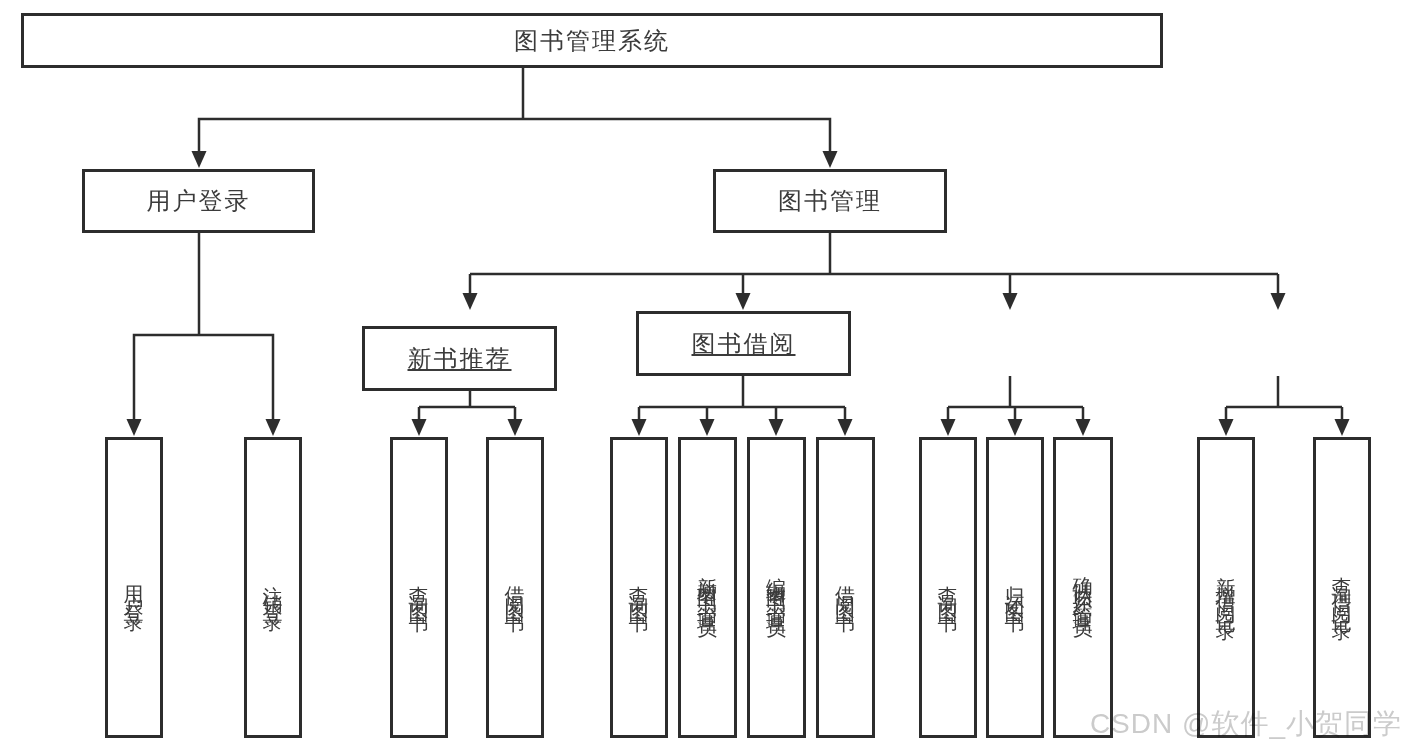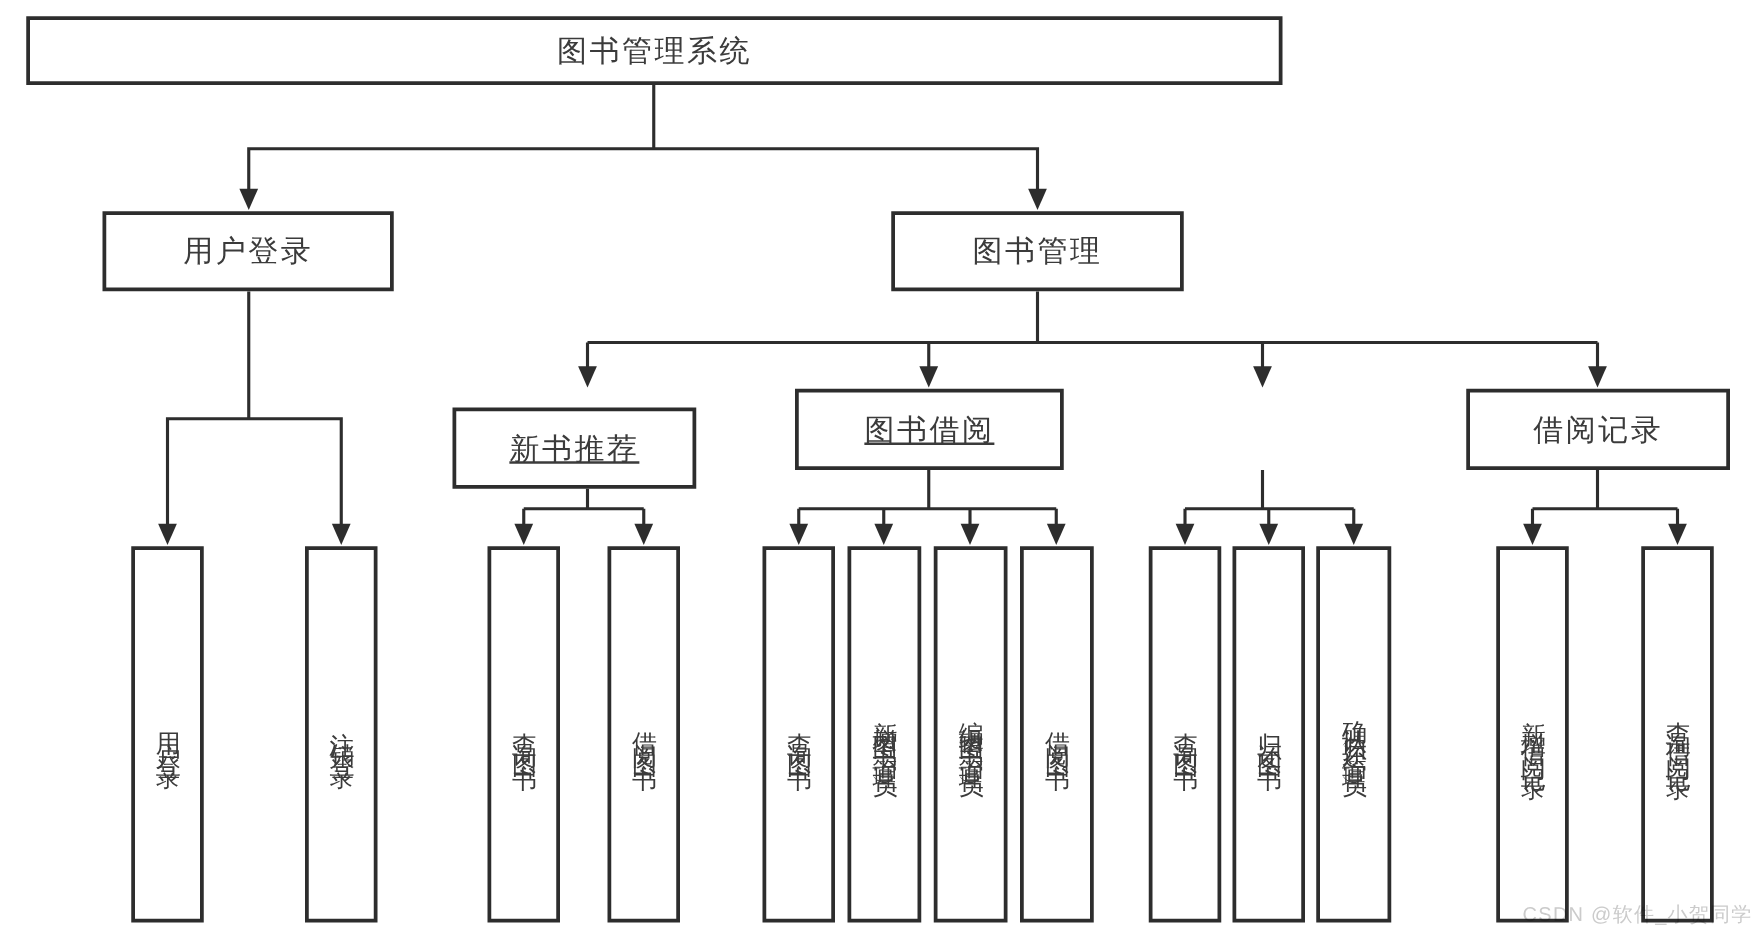--- a/index.html
+++ b/index.html
@@ -26,21 +26,21 @@
   .hlabel { font-size:24px; letter-spacing:2px; white-space:nowrap; }
   .vbox {
     writing-mode:vertical-rl;
     text-orientation:mixed;
     font-size:20px;
     letter-spacing:9px;
     line-height:1;
   }
   .vbox.tight { letter-spacing:6px; }
   
-  .n-root      { left:21px;  top:13px;  width:1005px; height:55px; }
+  .n-root      { left:21px;  top:13px;  width:1142px; height:55px; }
   .n-user      { left:82px;  top:169px; width:233px;  height:64px; }
   .n-book      { left:713px; top:169px; width:234px;  height:64px;text-align:center; }
   .g-new       { left:362px; top:326px; width:195px;  height:65px;text-decoration:underline; }
   .g-borrow    { left:636px; top:311px; width:215px;  height:65px;text-decoration:underline; }
   .g-current   { left:902px; top:311px; width:215px;  height:65px; }
   .g-record    { left:1173px;top:311px; width:211px;  height:65px; }
   .l-a1 { left:105px;  top:437px; width:58px; height:301px; }
   .l-a2 { left:244px;  top:437px; width:58px; height:301px; }
   .l-b1 { left:390px;  top:437px; width:58px; height:301px; }
   .l-b2 { left:486px;  top:437px; width:58px; height:301px; }
@@ -49,21 +49,21 @@
   .l-c3 { left:747px;  top:437px; width:59px; height:301px; }
   .l-c4 { left:816px;  top:437px; width:59px; height:301px; }
   .l-d1 { left:919px;  top:437px; width:58px; height:301px; }
   .l-d2 { left:986px;  top:437px; width:58px; height:301px; }
   .l-d3 { left:1053px; top:437px; width:60px; height:301px; }
   .l-e1 { left:1197px; top:437px; width:58px; height:301px; }
   .l-e2 { left:1313px; top:437px; width:58px; height:301px; }
   .watermark {
     position:absolute;
     right:3px; bottom:4px;
-    font-size:16px;
+    font-size:28px;
     letter-spacing:1px;
     color:#cbcbcb;
     mix-blend-mode:multiply;
     z-index:3;
     white-space:nowrap;
   }
 </style>
 </head>
 <body>
 
@@ -112,23 +112,20 @@
   <div class="box n-book hlabel">
     <span>图书管理</span>
   </div>
 
   <div class="box g-new hlabel">
     <span>新书推荐</span>
   </div>
   <div class="box g-borrow hlabel">
     <span>图书借阅</span>
   </div>
-  <div class="box g-record hlabel">
-    <span>借阅记录</span>
-  </div>
 
   <div class="box l-a1 vbox">用户登录</div>
   <div class="box l-a2 vbox">注销登录</div>
 
   <div class="box l-b1 vbox">查询图书</div>
   <div class="box l-b2 vbox">借阅图书</div>
 
   <div class="box l-c1 vbox">查询图书</div>
   <div class="box l-c2 vbox tight">新增图书（管理员）</div>
   <div class="box l-c3 vbox tight">编辑图书（管理员）</div>

